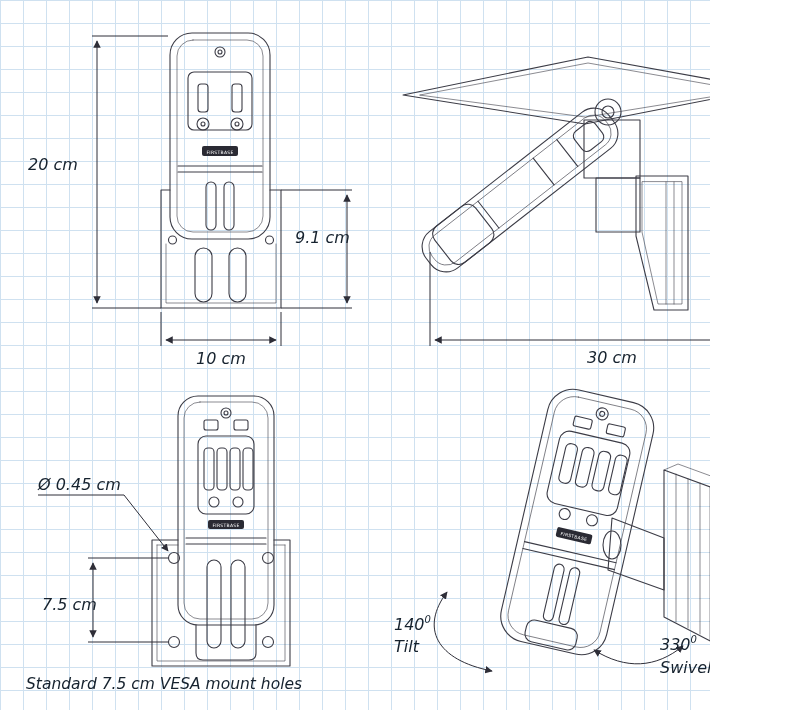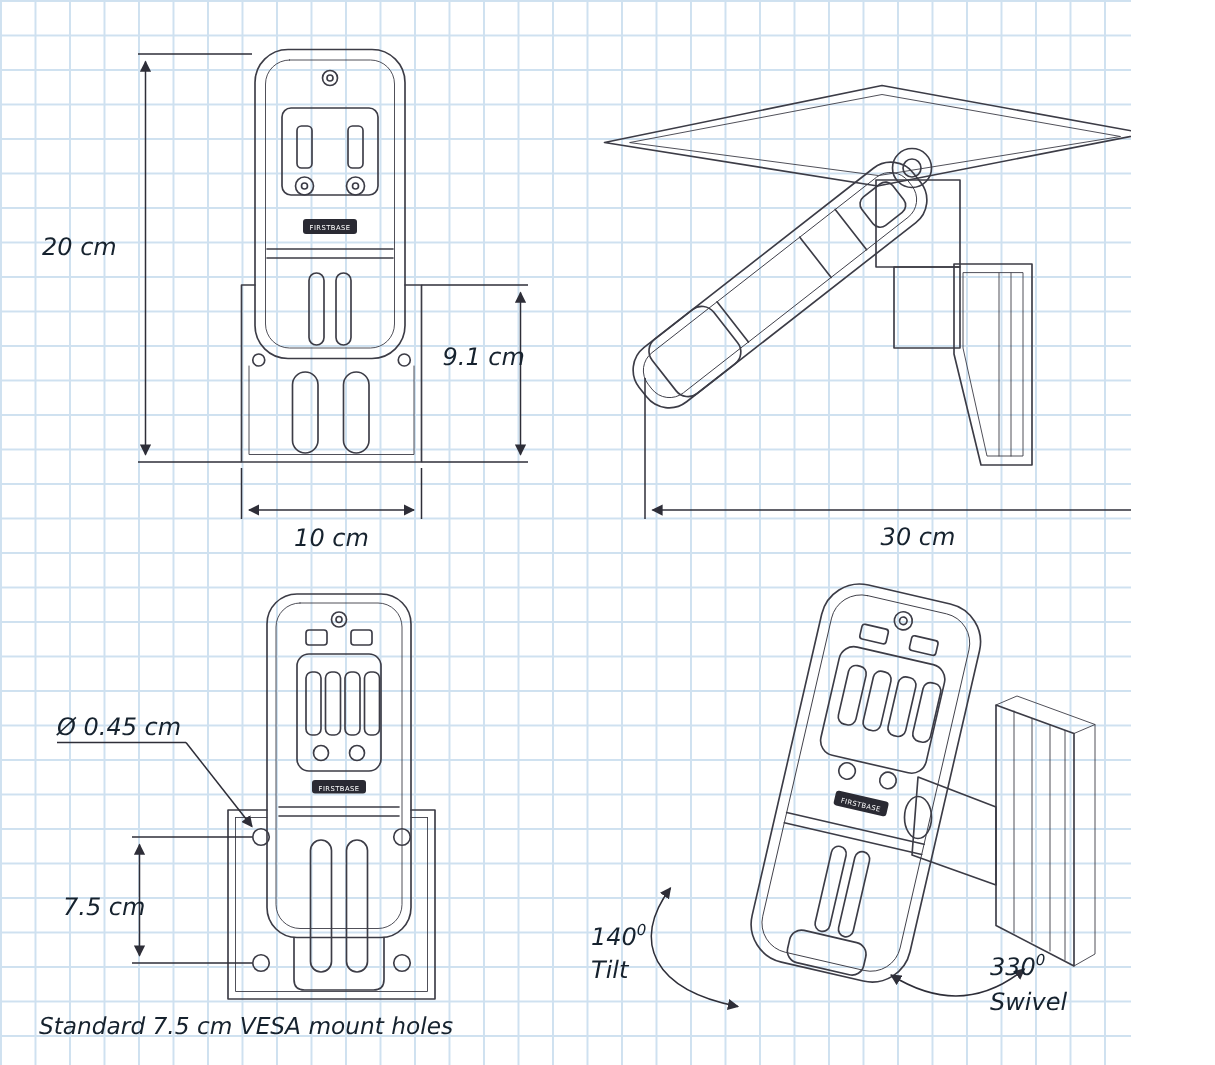--- a/index.html
+++ b/index.html
@@ -10,21 +10,20 @@
   #canvas {
     position: relative;
     width: 710px;
     height: 710px;
     background-color: #ffffff;
     background-image:
       linear-gradient(to right, #cfe1f0 1px, transparent 1px),
       linear-gradient(to bottom, #cfe1f0 1px, transparent 1px);
     background-size: 23px 23px;
     overflow: hidden;
-    padding-left: 44px;
   }
   svg { position: absolute; top: 0; left: 0; }
   .draw   { stroke: #3c3c46; fill: none; stroke-width: 1.1; stroke-linejoin: round; stroke-linecap: round; }
   .thin   { stroke-width: 0.6; }
   .dim    { stroke: #2e2e38; fill: none; stroke-width: 1; }
   .dim-label {
     font-family: "DejaVu Sans", sans-serif;
     font-style: italic;
     font-size: 16px;
     fill: #16222e;

